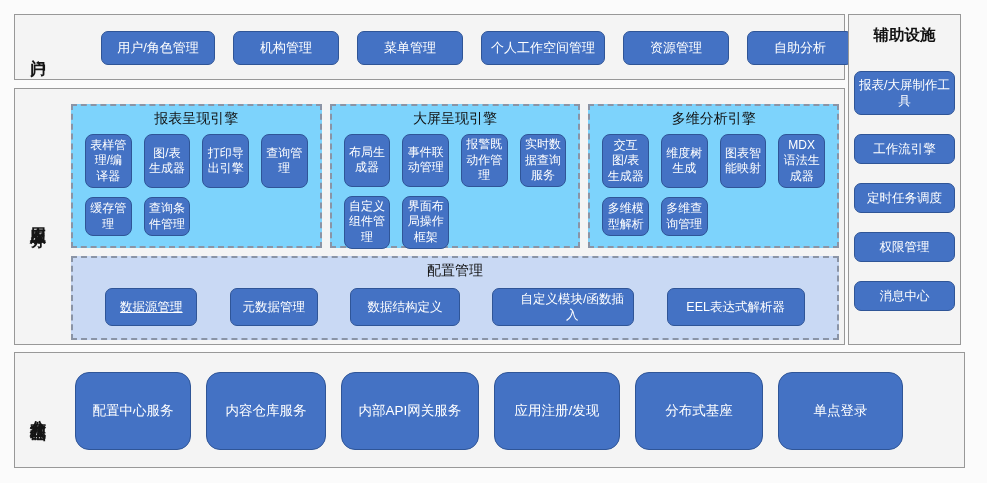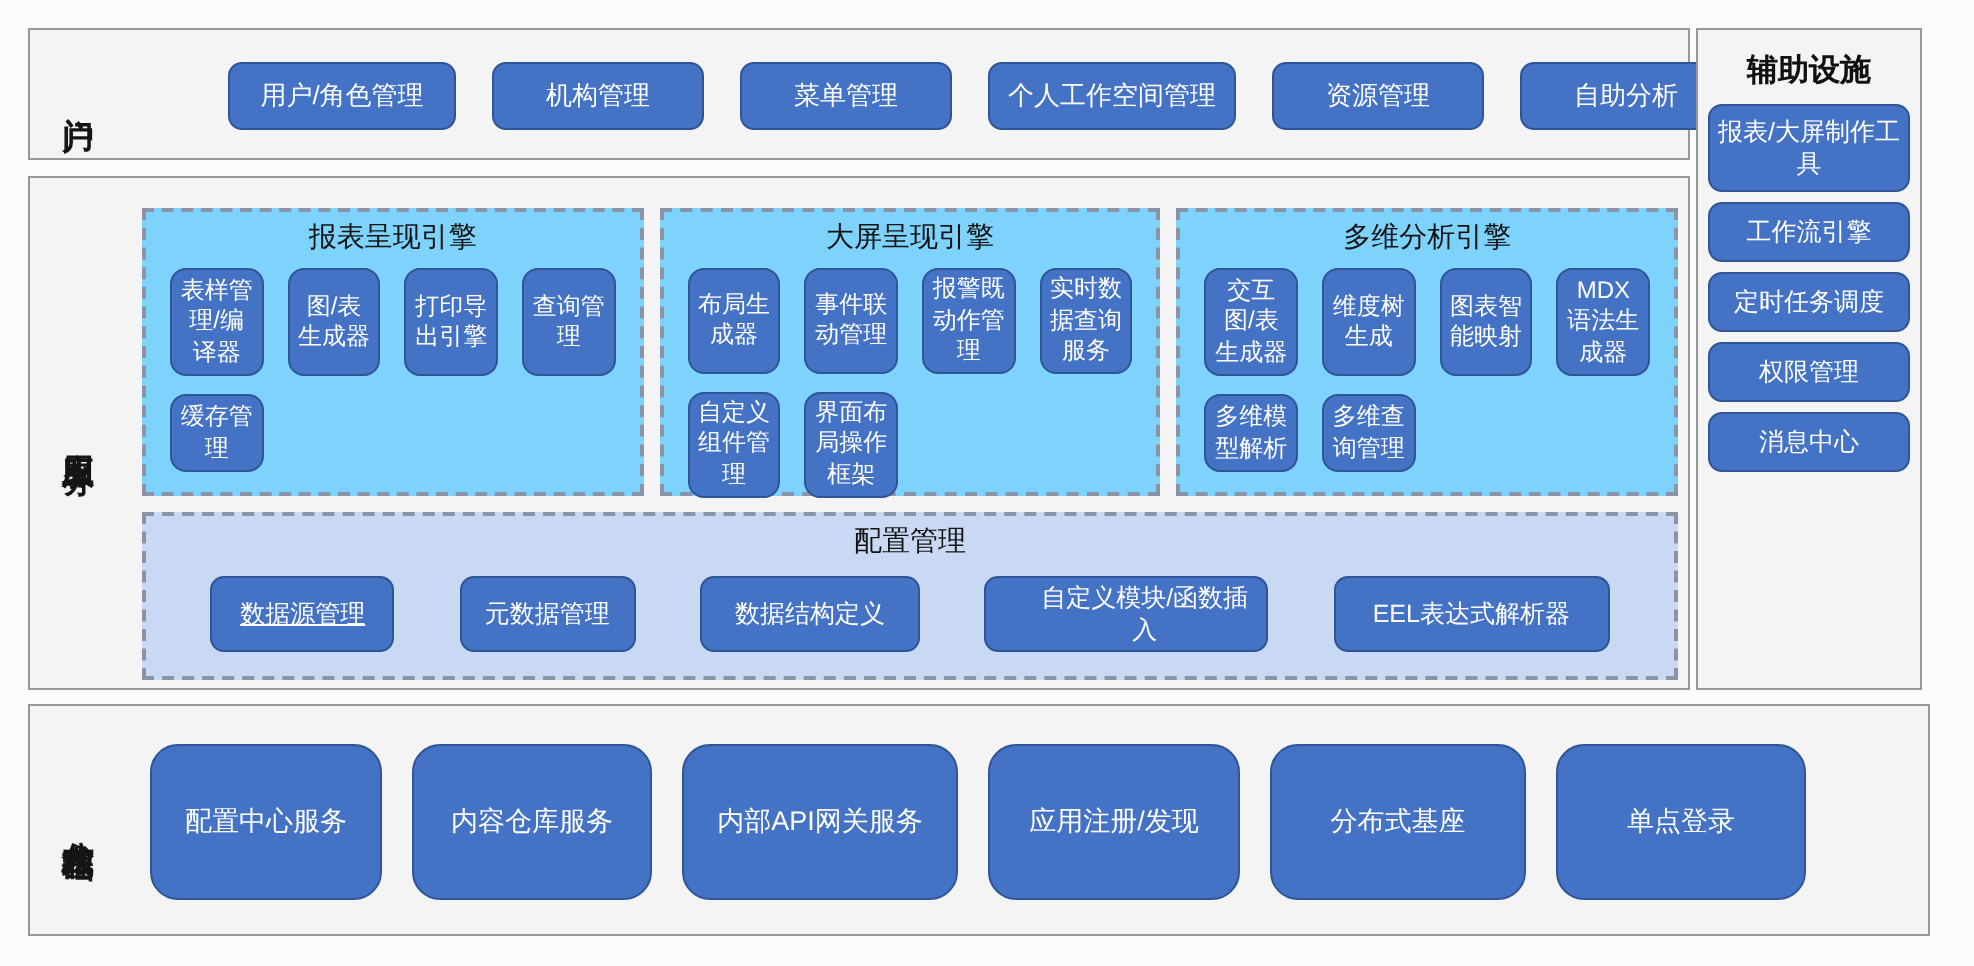--- a/index.html
+++ b/index.html
@@ -26,21 +26,21 @@
     padding:2px 4px;
   }
   .group {
     position:absolute; background:#c9d9f4; border:2px dashed #8a94a6;
     box-sizing:border-box;
   }
   .group-title { text-align:center; font-size:14px; color:#111; padding-top:4px; }
 
   
   #panel-portal { left:14px; top:14px; width:831px; height:66px; }
-  .portal-row { position:absolute; left:67px; top:16px; display:flex; gap:18px;padding-left:32px; }
+  .portal-row { position:absolute; left:54px; top:16px; display:flex; gap:18px;padding-left:32px; }
   .portal-row .btn { height:34px; font-size:13px; }
   .portal-row .btn:nth-child(1){ width:114px; }
   .portal-row .btn:nth-child(2){ width:106px; }
   .portal-row .btn:nth-child(3){ width:106px; }
   .portal-row .btn:nth-child(4){ width:124px; }
   .portal-row .btn:nth-child(5){ width:106px; }
   .portal-row .btn:nth-child(6){ width:106px; }
 
   
   #panel-app { left:14px; top:88px; width:831px; height:257px; }
@@ -68,21 +68,21 @@
   .dist-row .btn:nth-child(1){ width:116px; }
   .dist-row .btn:nth-child(2){ width:120px; }
   .dist-row .btn:nth-child(3){ width:138px; }
   .dist-row .btn:nth-child(4){ width:126px; }
   .dist-row .btn:nth-child(5){ width:128px; }
   .dist-row .btn:nth-child(6){ width:125px; }
 
   
   #panel-aux { left:848px; top:14px; width:113px; height:331px; }
   .aux-title { text-align:center; font-weight:bold; font-size:15.5px; color:#111; margin-top:10px; }
-  .aux-col { display:flex; flex-direction:column; align-items:center; gap:5px; margin-top:6px; }
+  .aux-col { display:flex; flex-direction:column; align-items:center; gap:19px; margin-top:25px; }
   .aux-col .btn { width:101px; height:30px; font-size:12.5px; }
   .aux-col .btn:first-child { height:44px; }
 </style>
 </head>
 <body>
 
 <div class="stage">
 
   <div class="panel" id="panel-portal">
     <div class="vlabel">门户</div>
@@ -102,20 +102,21 @@
     <div class="engines">
 
       <div class="engine">
         <div class="group-title">报表呈现引擎</div>
         <div class="engine-grid">
           <div class="btn">表样管理/编译器</div>
           <div class="btn">图/表生成器</div>
           <div class="btn">打印导出引擎</div>
           <div class="btn">查询管理</div>
           <div class="btn">缓存管理</div>
+          <div class="btn">查询条件管理</div>
         </div>
       </div>
 
       <div class="engine">
         <div class="group-title">大屏呈现引擎</div>
         <div class="engine-grid">
           <div class="btn">布局生成器</div>
           <div class="btn">事件联动管理</div>
           <div class="btn">报警既动作管理</div>
           <div class="btn">实时数据查询服务</div>

